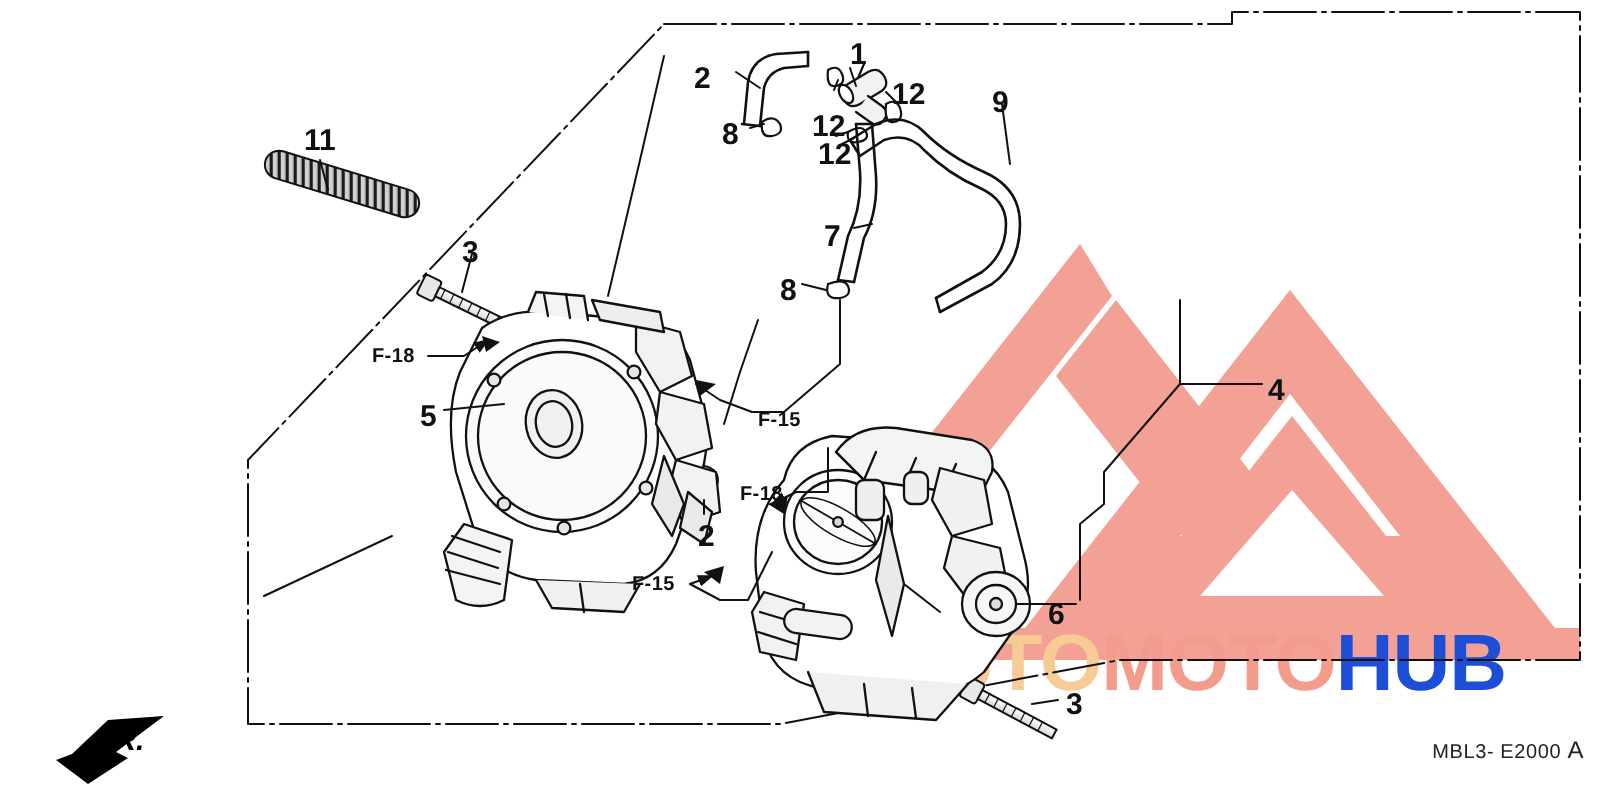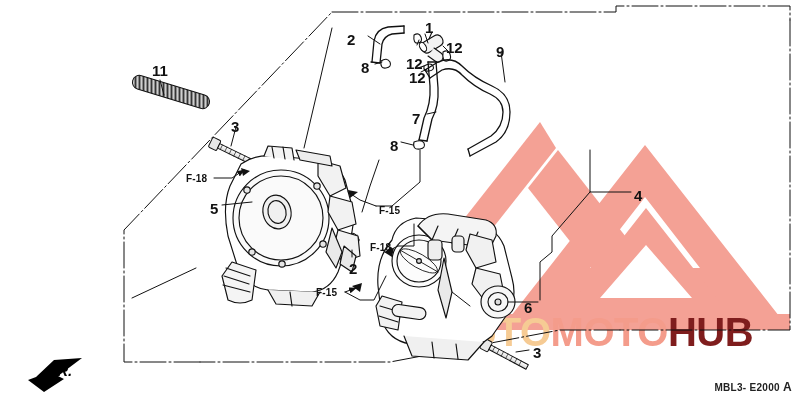--- a/index.html
+++ b/index.html
@@ -5,22 +5,22 @@
 <style>
   html,body{margin:0;padding:0;background:#ffffff;}
   body{width:800px;height:400px;overflow:hidden;
        font-family:"Liberation Sans",sans-serif;}
   #stage{position:relative;width:800px;height:400px;background:#fff;}
   #stage svg.layer{position:absolute;left:0;top:0;width:800px;height:400px;}
   .lbl{position:absolute;font-family:"Liberation Sans",sans-serif;
        font-weight:bold;color:#111;white-space:nowrap;line-height:1;}
   .num{font-size:15px;}
   .ref{font-size:10px;letter-spacing:.2px;}
-  .partno{position:absolute;right:8px;bottom:6px;font-size:10px;
-          font-weight:bold;color:#222;letter-spacing:.3px;}
+  .partno{position:absolute;right:8px;bottom:18px;font-size:10px;
+          font-weight:normal;color:#222;letter-spacing:.3px;}
   .partno .suffix{font-size:12px;}
   .fr{position:absolute;left:48px;top:362px;font-size:15px;font-weight:bold;
       font-style:italic;color:#000;}
   #wm-text{position:absolute;left:440px;top:312px;font-size:40px;
            font-weight:bold;letter-spacing:-0.5px;line-height:1;
            font-family:"Liberation Sans",sans-serif;}
   #wm-text span{display:inline-block;}
 </style>
 </head>
 <body>
@@ -39,21 +39,21 @@
       <path d="M556 148 L466 262 L430 262 L540 122 Z"></path>
 
       <path d="M646 232 L706 307 L586 307 Z" fill="#ffffff"></path>
       <path d="M646 208 L726 310 L566 310 Z M646 245 L692 298 L600 298 Z" fill-rule="evenodd"></path>
 
       <rect x="470" y="314" width="320" height="16"></rect>
     </g>
   </svg>
 
   <div id="wm-text">
-    <span style="color:#F6CB94">AUTO</span><span style="color:#F49C8B">MOTO</span><span style="color:#7f1d1d">HUB</span>
+    <span style="color:#F6CB94">AUTO</span><span style="color:#F49C8B">MOTO</span><span style="color:#1d4ed8">HUB</span>
   </div>
 
   <svg class="layer" id="art" viewBox="0 0 800 400">
     <defs>
       <marker id="arrowS" markerWidth="9" markerHeight="9" refX="7" refY="3" orient="auto">
         <path d="M0,0 L8,3 L0,6 z" fill="#111"></path>
       </marker>
       <pattern id="thread" width="4" height="14" patternUnits="userSpaceOnUse" patternTransform="rotate(-17)">
         <rect width="4" height="14" fill="#cfcfcf"></rect>
         <path d="M1.2 0 L1.2 14" stroke="#1a1a1a" stroke-width="1.6"></path>

